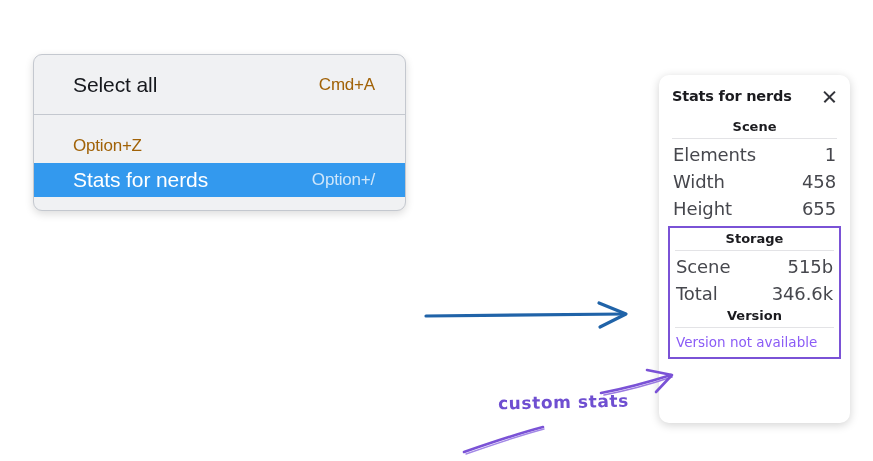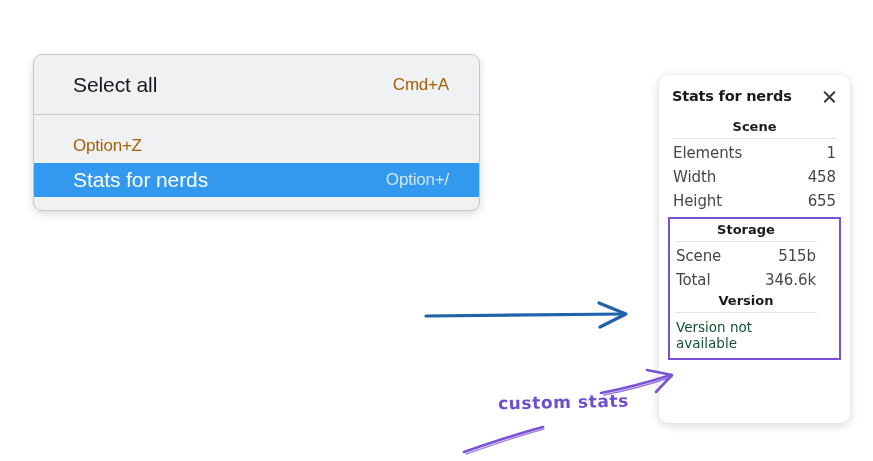--- a/index.html
+++ b/index.html
@@ -14,21 +14,21 @@
     overflow: hidden;
     font-family: "Liberation Sans", sans-serif;
     -webkit-font-smoothing: antialiased;
   }
 
   
   #context-menu {
     position: absolute;
     left: 33px;
     top: 54px;
-    width: 447px;
+    width: 373px;
     background: #f0f1f3;
     border: 1px solid #c4c8cf;
     border-radius: 9px;
     box-shadow: 0 3px 9px rgba(0,0,0,0.14);
     box-sizing: border-box;
     overflow: hidden;
   }
   .menu-group {
     padding: 8px 0;
   }
@@ -119,35 +119,35 @@
   .sp-rule {
     height: 1px;
     background: #e3e3e6;
     margin: 0 2px 2px 2px;
   }
   .sp-row {
     display: flex;
     align-items: flex-start;
     justify-content: space-between;
     padding: 3px 3px;
-    font-size: 15px;
+    font-size: 18px;
     color: #46474d;
   }
   .sp-row .k { letter-spacing: -0.1px; }
   .sp-row .v { letter-spacing: -0.1px; }
   .sp-fullrow {
     padding: 4px 3px 2px 3px;
     font-size: 13.5px;
-    color: #14532d;
+    color: #8b5cf6;
     text-align: left;
   }
   #custom-stats-box {
     border: 2px solid #7a52d6;
     margin: 4px -2px 0 -2px;
-    padding: 2px 20px 5px 3px;
+    padding: 2px 3px 5px 3px;
     box-sizing: border-box;
   }
 
   
   #annotations {
     position: absolute;
     left: 0; top: 0;
     width: 873px; height: 461px;
     pointer-events: none;
   }

